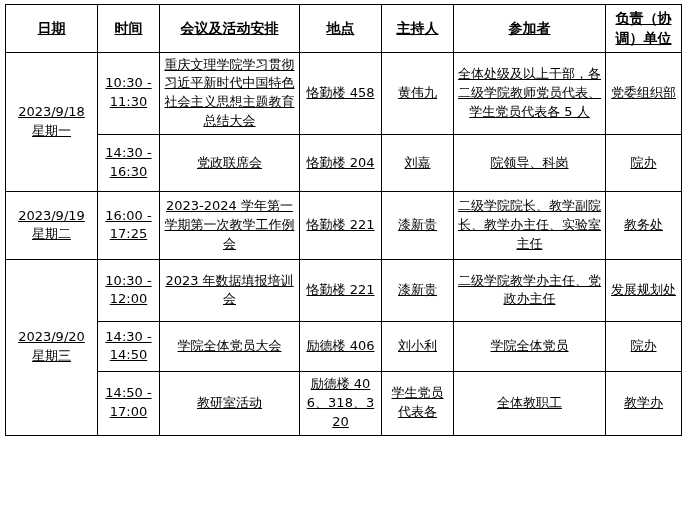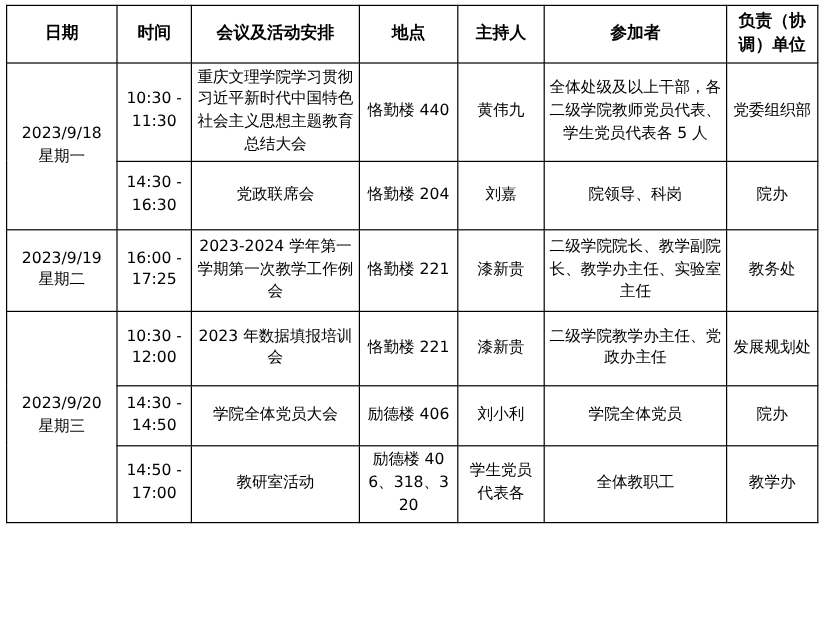--- a/index.html
+++ b/index.html
@@ -17,20 +17,21 @@
   .sheet {
     width: 688px;
     height: 517px;
     position: relative;
   }
   table.schedule {
     border-collapse: collapse;
     width: 676px;
     margin: 4px 0 0 5px;
     table-layout: fixed;
+    text-decoration: underline;
   }
   table.schedule th,
   table.schedule td {
     border: 1px solid #000000;
     text-align: center;
     vertical-align: middle;
     padding: 3px 4px;
     line-height: 1.45;
     font-size: 13px;
     word-break: break-all;
@@ -107,21 +108,21 @@
       <tr class="r1">
         <td class="date-cell" rowspan="2">
           <div>2023/9/18</div>
           <div>星期一</div>
         </td>
         <td class="time-cell">
           <div>10:30 -</div>
           <div>11:30</div>
         </td>
         <td class="title-cell">重庆文理学院学习贯彻习近平新时代中国特色社会主义思想主题教育总结大会</td>
-        <td class="place-cell">恪勤楼 440</td>
+        <td class="place-cell">恪勤楼 458</td>
         <td class="host-cell">黄伟九</td>
         <td class="part-cell">全体处级及以上干部，各二级学院教师党员代表、学生党员代表各 5 人</td>
         <td class="unit-cell">党委组织部</td>
       </tr>
       <tr class="r2">
         <td class="time-cell">
           <div>14:30 -</div>
           <div>16:30</div>
         </td>
         <td class="title-cell">党政联席会</td>

